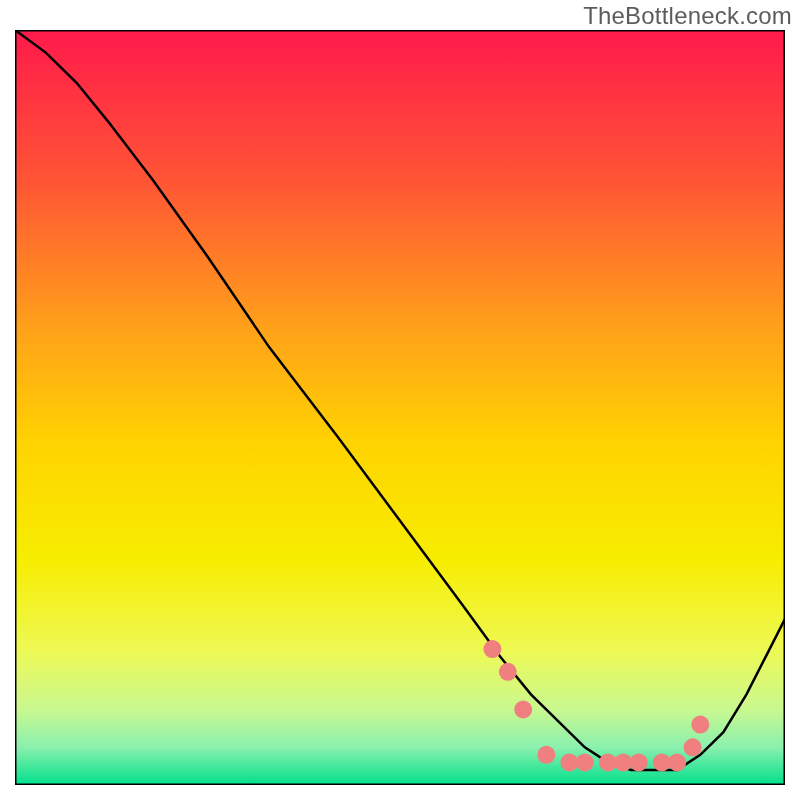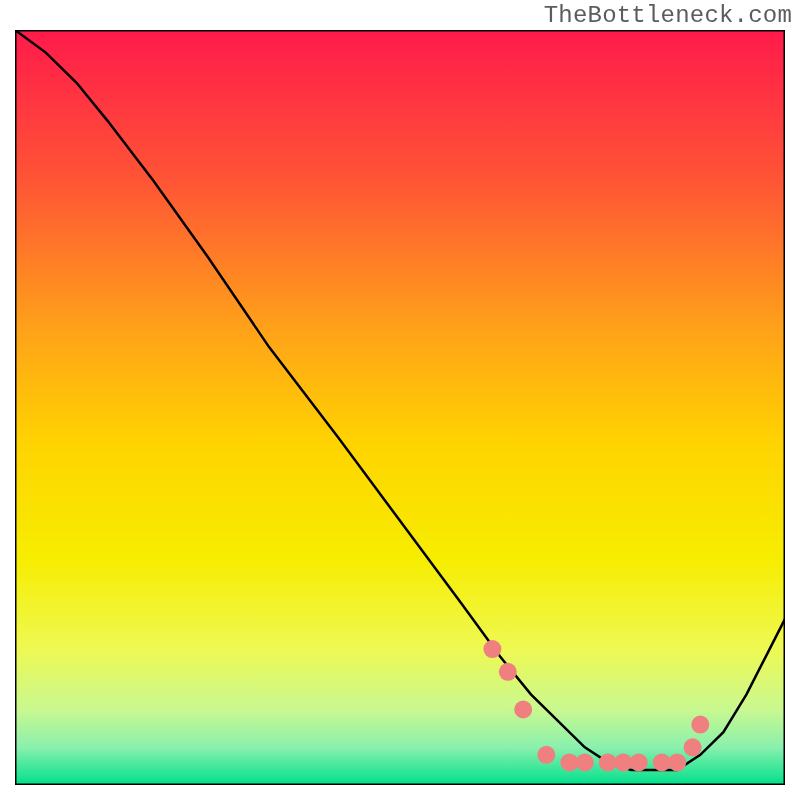--- a/index.html
+++ b/index.html
@@ -8,21 +8,20 @@
     width: 800px;
     height: 800px;
     background: #ffffff;
     font-family: Arial, Helvetica, sans-serif;
     overflow: hidden;
   }
   .container {
     position: relative;
     width: 800px;
     height: 800px;
-    font-family: Liberation Mono, monospace;
   }
   .watermark {
     position: absolute;
     top: 2px;
     right: 8px;
     font-size: 24px;
     color: #5c5c5c;
     font-weight: 500;
     letter-spacing: 0.2px;
     z-index: 50;

